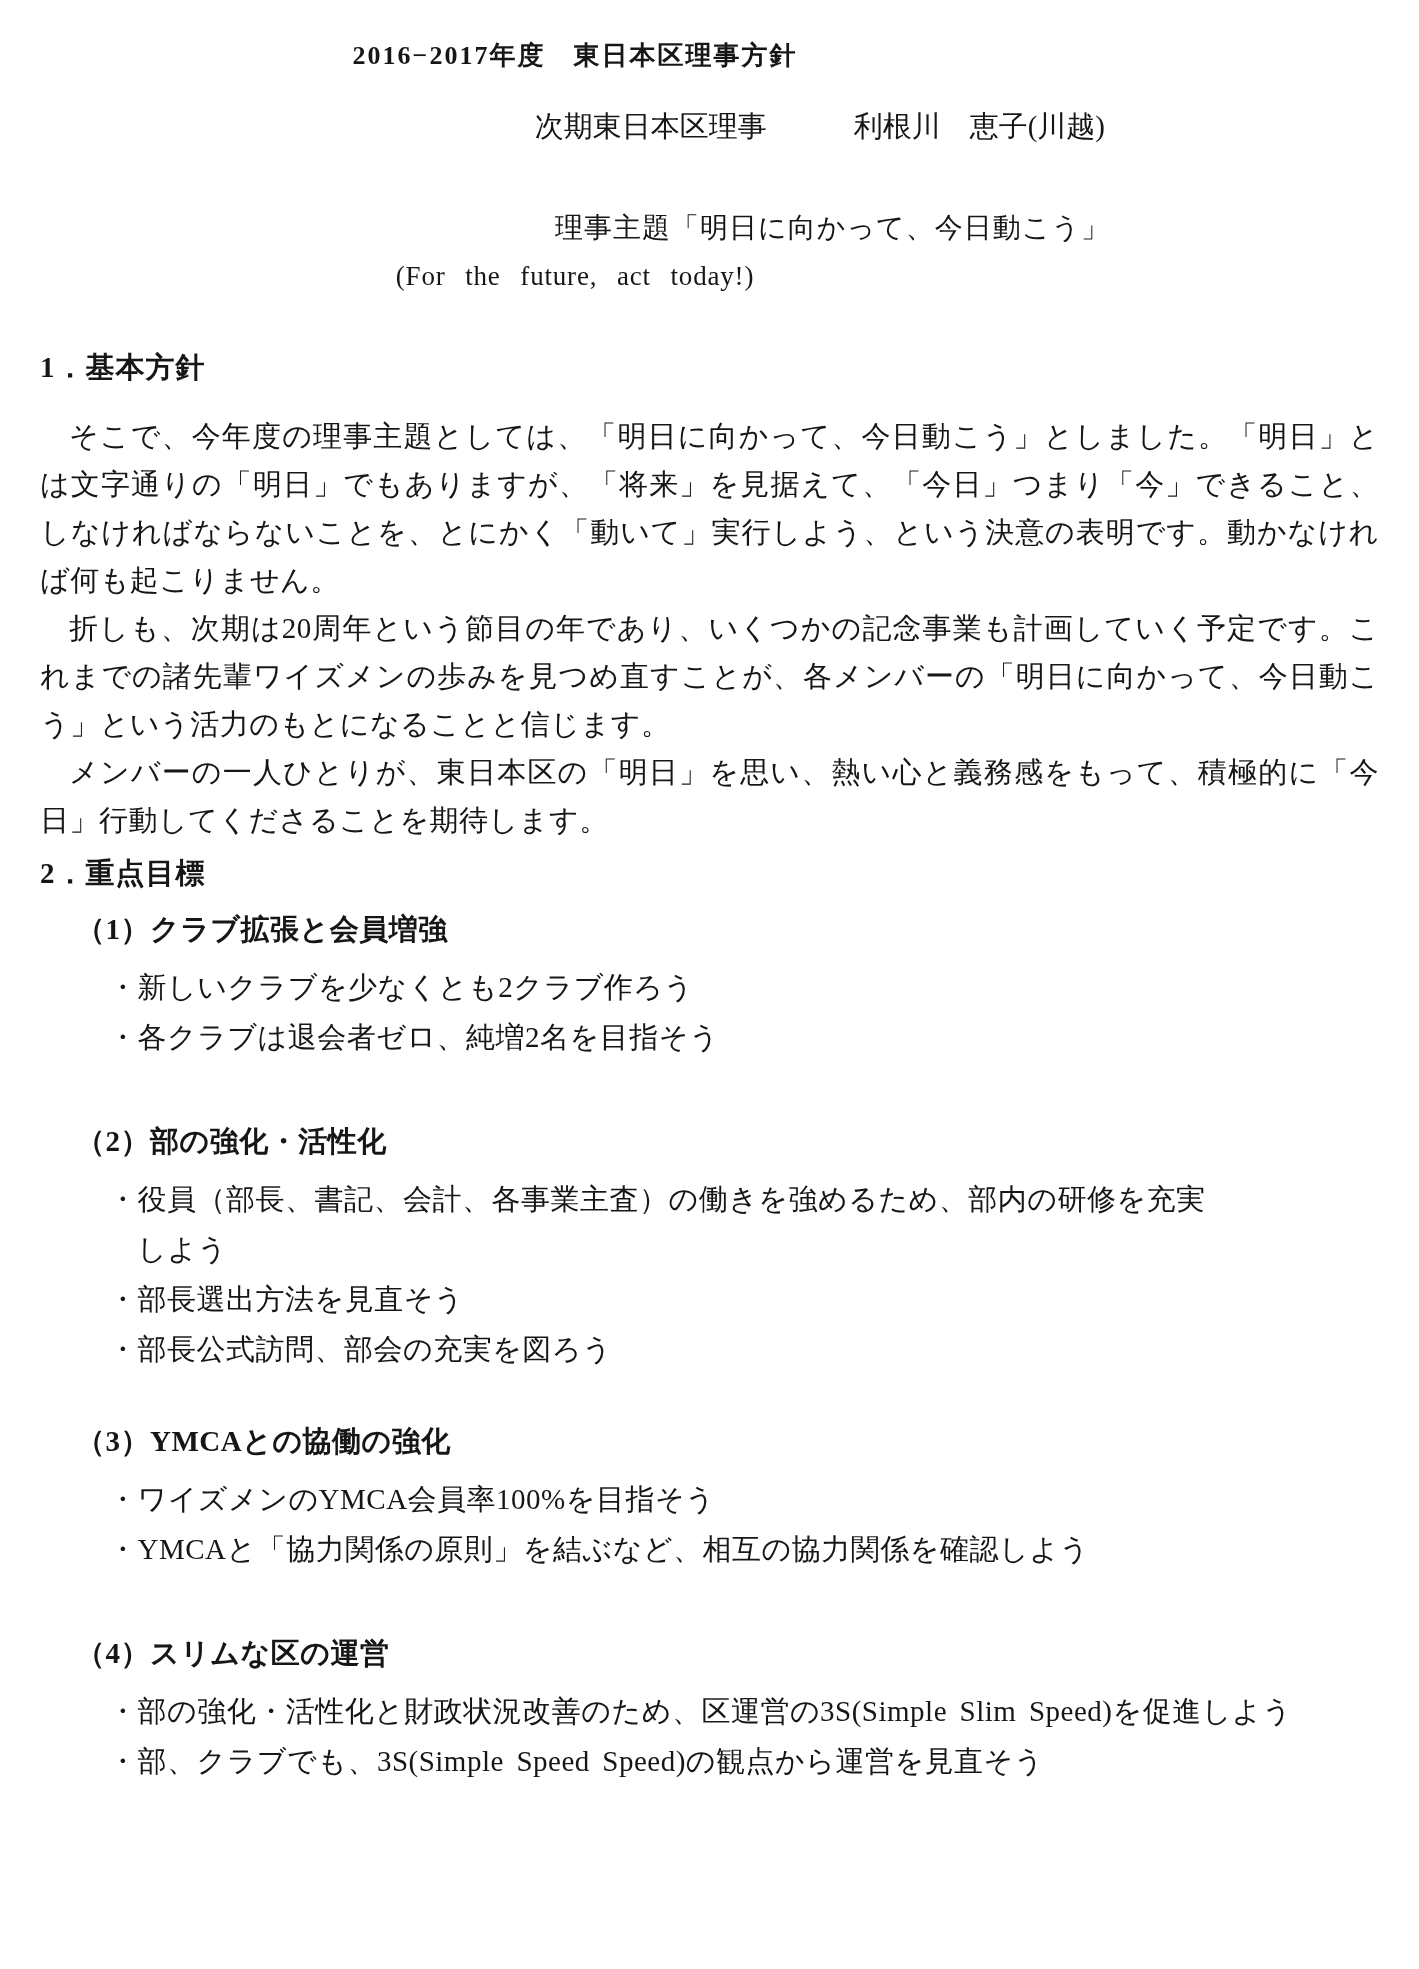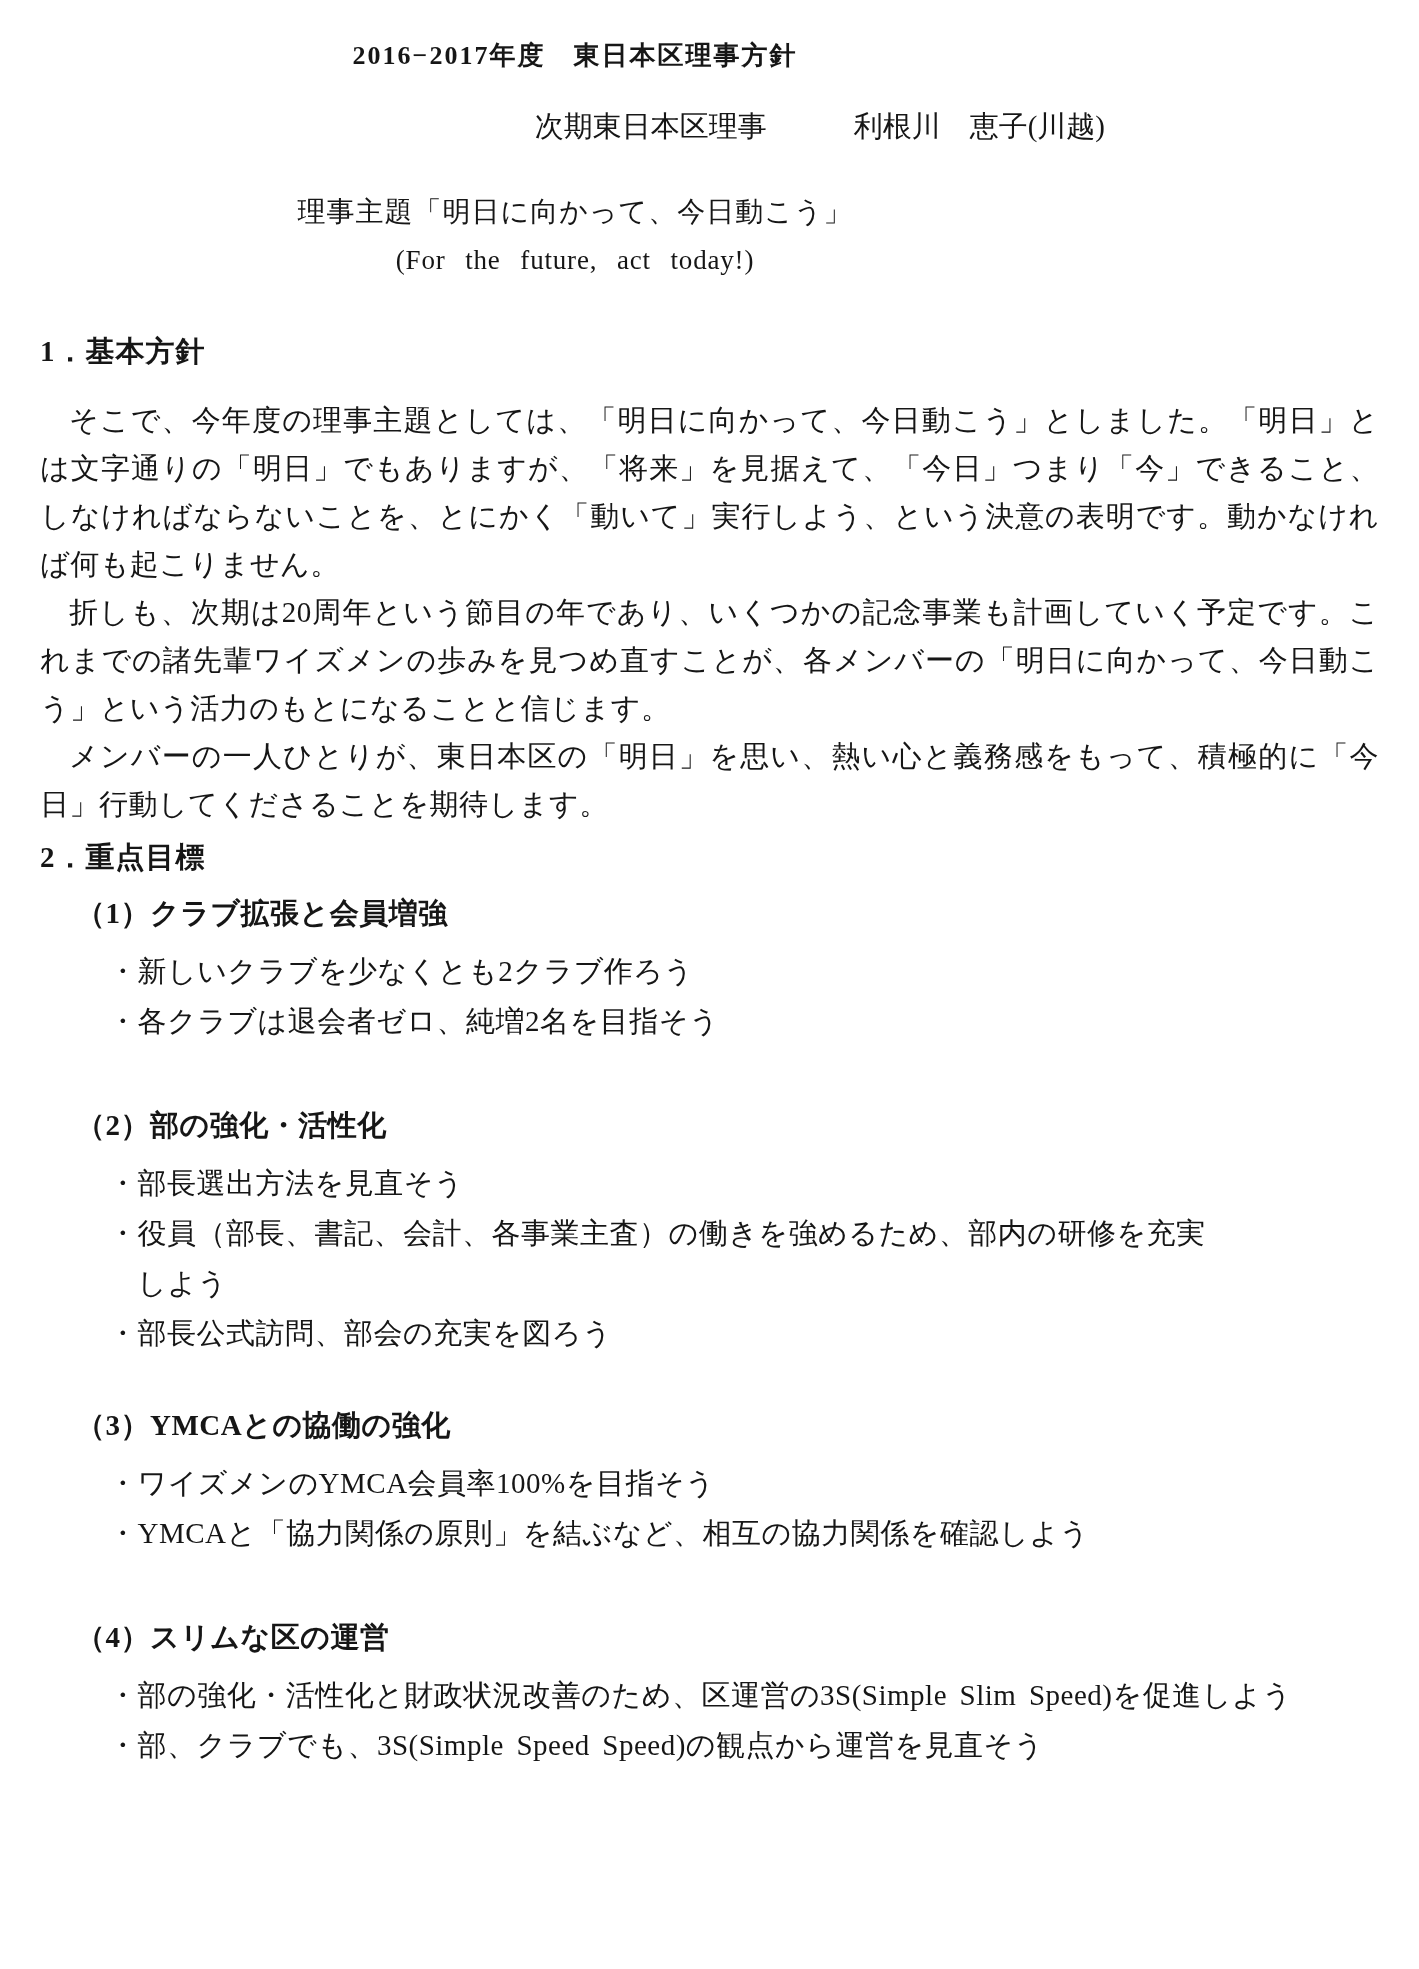--- a/index.html
+++ b/index.html
@@ -30,24 +30,24 @@
     margin: 8px 0 0 0;
   }
   .author {
     width: 1065px;
     text-align: right;
     font-size: 29px;
     margin-top: 34px;
   }
   .theme {
     width: 1070px;
-    text-align: center;
+    text-align: right;
     font-size: 28px;
     letter-spacing: 1px;
-    margin-top: 46px;
+    margin-top: 62px;
   }
   .theme-en {
     width: 1070px;
     text-align: center;
     font-size: 27px;
     word-spacing: 0.45em;
     letter-spacing: 0.03em;
     margin-top: 14px;
   }
   .sec-heading {
@@ -128,22 +128,22 @@
     <h3 class="sub-heading">（1）クラブ拡張と会員増強</h3>
     <div class="bullets">
       <div class="bullet">・新しいクラブを少なくとも2クラブ作ろう</div>
       <div class="bullet">・各クラブは退会者ゼロ、純増2名を目指そう</div>
     </div>
   </div>
 
   <div class="subsection">
     <h3 class="sub-heading">（2）部の強化・活性化</h3>
     <div class="bullets">
+      <div class="bullet wrap-narrow">・役員（部長、書記、会計、各事業主査）の働きを強めるため、部内の研修を充実しよう</div>
       <div class="bullet">・部長選出方法を見直そう</div>
-      <div class="bullet wrap-narrow">・役員（部長、書記、会計、各事業主査）の働きを強めるため、部内の研修を充実しよう</div>
       <div class="bullet">・部長公式訪問、部会の充実を図ろう</div>
     </div>
   </div>
 
   <div class="subsection third">
     <h3 class="sub-heading">（3）YMCAとの協働の強化</h3>
     <div class="bullets">
       <div class="bullet">・ワイズメンのYMCA会員率100%を目指そう</div>
       <div class="bullet">・YMCAと「協力関係の原則」を結ぶなど、相互の協力関係を確認しよう</div>
     </div>

